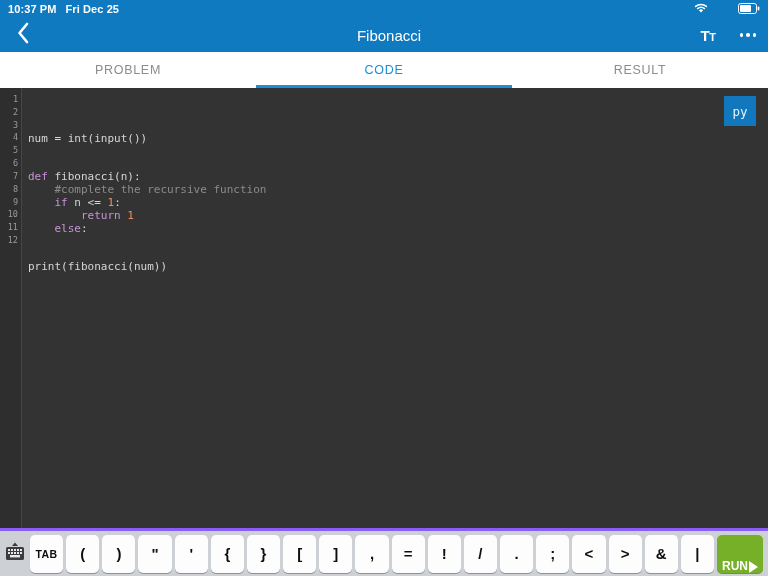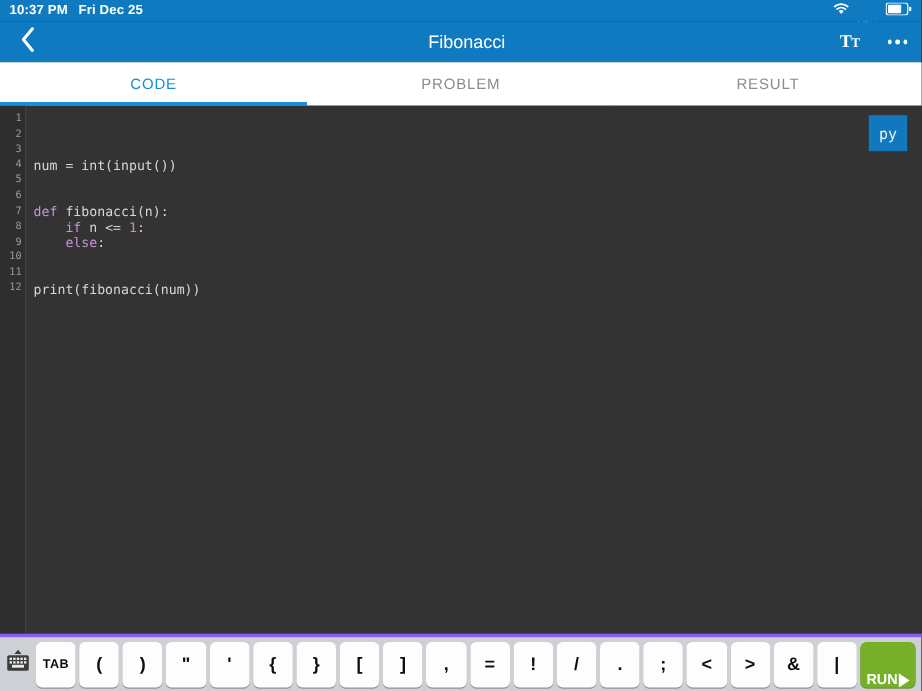--- a/index.html
+++ b/index.html
@@ -29,21 +29,21 @@
     height:34px; background:#0f7ac0; color:#fff;
     display:flex; align-items:center; position:relative; flex:0 0 34px;
   }
   .nav-back{ width:46px; height:34px; display:flex; align-items:center; justify-content:center; cursor:pointer; }
   .nav-title{
     position:absolute; left:0; right:0; text-align:center;
     font-size:15px; color:#fff; pointer-events:none;padding-left:10px;
   }
   .nav-right{ margin-left:auto; display:flex; align-items:center; }
   .nav-btn{ width:40px; height:34px; display:flex; align-items:center; justify-content:center; cursor:pointer; }
-  .tt-icon{ font-size:15px; font-weight:bold; letter-spacing:-0.5px; color:#fff; font-family:Liberation Serif, serif;}
+  .tt-icon{ font-size:15px; font-weight:bold; letter-spacing:-0.5px; color:#fff; font-family:Liberation Sans, sans-serif;}
   .tt-icon small{ font-size:11px; }
   .dots-icon{ display:flex; gap:3px; }
   .dots-icon i{ width:3.5px; height:3.5px; background:#fff; border-radius:50%; display:block; }
 
   
   .tabbar{ height:36px; background:#ffffff; display:flex; flex:0 0 36px; }
   .tab{
     flex:1; display:flex; align-items:center; justify-content:center;
     font-size:12.5px; letter-spacing:.7px; color:#8c8c8c;
     position:relative; cursor:pointer; background:#fff;
@@ -165,22 +165,22 @@
         <span class="dots-icon">
             <i></i>
             <i></i>
             <i></i>
           </span>
       </div>
     </div>
   </div>
 
   <div class="tabbar">
+    <div class="tab">PROBLEM</div>
     <div class="tab active">CODE</div>
-    <div class="tab">PROBLEM</div>
     <div class="tab">RESULT</div>
   </div>
 
   <div class="editor">
     <div class="gutter">
       <div class="ln">1</div>
       <div class="ln">2</div>
       <div class="ln">3</div>
       <div class="ln">4</div>
       <div class="ln">5</div>
@@ -191,21 +191,23 @@
       <div class="ln">10</div>
       <div class="ln">11</div>
       <div class="ln">12</div>
     </div>
 
     <div class="codearea">
       <div class="cl">num = int(input())</div>
       <div class="cl">&nbsp;</div>
       <div class="cl">&nbsp;</div>
       <div class="cl"><span class="k">def</span> fibonacci(n):</div>
+      <div class="cl">    <span class="cm">#complete the recursive function</span></div>
       <div class="cl">    <span class="k">if</span> n &lt;= <span class="n">1</span>:</div>
+      <div class="cl">        <span class="k">return</span> <span class="n">1</span></div>
       <div class="cl">    <span class="k">else</span>:</div>
       <div class="cl">&nbsp;</div>
       <div class="cl">&nbsp;</div>
       <div class="cl">print(fibonacci(num))</div>
     </div>
 
     <div class="pybadge">py</div>
   </div>
 
   <div class="accessory">

